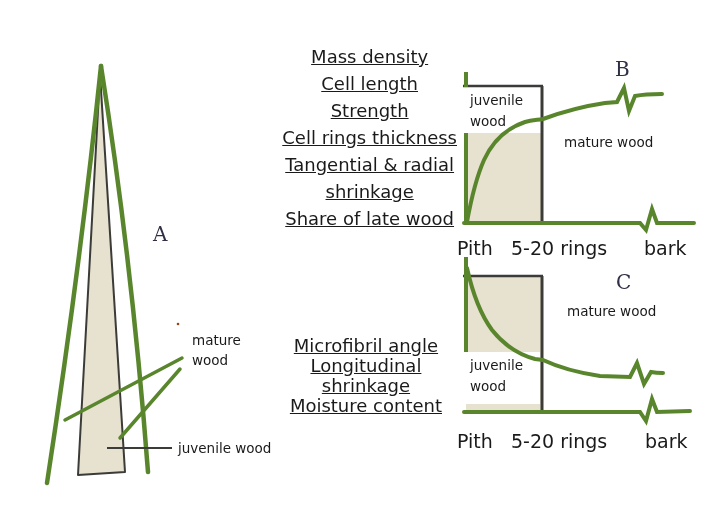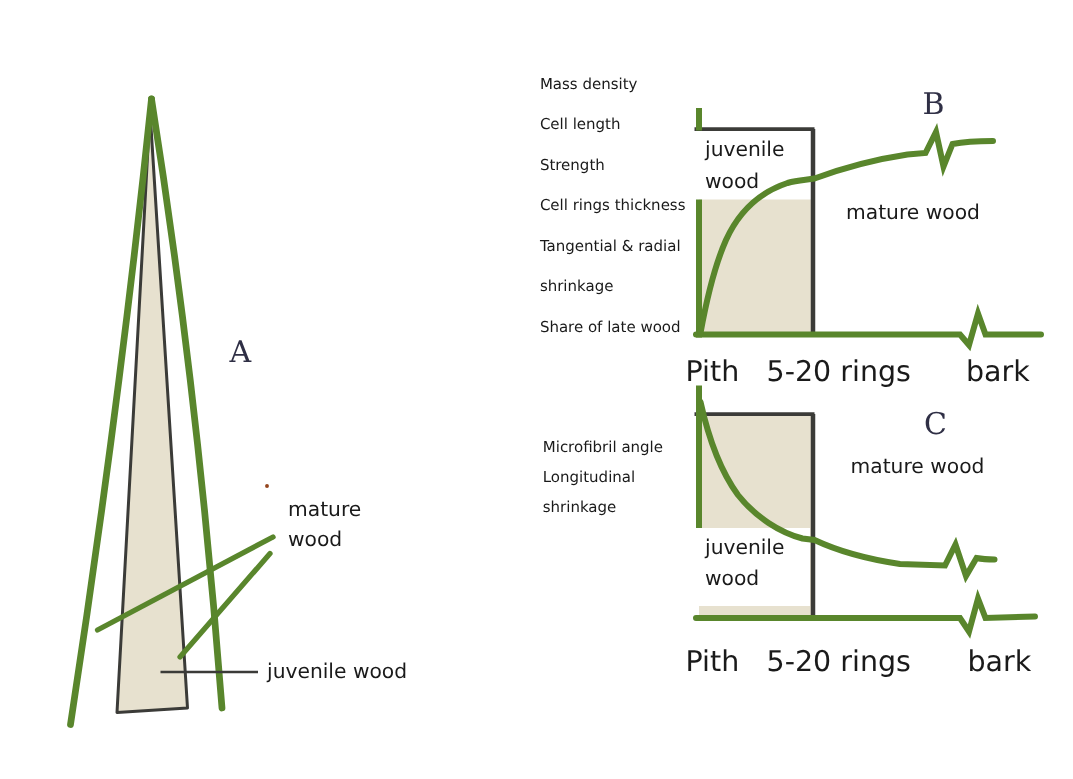--- a/index.html
+++ b/index.html
@@ -19,23 +19,23 @@
   .stroke-dark{stroke:var(--dark);fill:none;}
   .fill-beige{fill:var(--beige);}
   .fill-white{fill:#ffffff;}
   .core{fill:var(--beige);stroke:var(--dark);stroke-width:2;stroke-linejoin:round;}
   .lbl{position:absolute;font-size:13.5px;line-height:17px;white-space:nowrap;}
   .wrap{white-space:normal;}
   .panel-letter{
     position:absolute;font-family:"DejaVu Serif","Liberation Serif",serif;
     font-size:20px;color:var(--letter);
   }
-  .props{position:absolute;text-align:left;font-size:10px;}
+  .props{position:absolute;text-align:center;font-size:18px;text-decoration:underline;}
   .props-b{line-height:27px;}
-  .props-c{line-height:20px;}
+  .props-c{line-height:20px;margin-top:47px;}
   .axis-lbl{position:absolute;font-size:19px;white-space:nowrap;}
   .juv{position:absolute;font-size:13.5px;line-height:21px;width:62px;}
   .mat{position:absolute;font-size:13.5px;white-space:nowrap;}
   .tree-mat{position:absolute;font-size:13.5px;line-height:20px;width:60px;}
 </style>
 </head>
 <body>
 
 <div id="canvas">
 
@@ -89,20 +89,21 @@
   <div class="juv wrap" style="left:470px;top:90px;">juvenile wood</div>
   <div class="mat" style="left:564px;top:134px;">mature wood</div>
   <div class="axis-lbl" style="left:457px;top:237px;">Pith</div>
   <div class="axis-lbl" style="left:511px;top:237px;">5-20 rings</div>
   <div class="axis-lbl" style="left:644px;top:237px;">bark</div>
 
   <div class="props props-c" style="right:273px;top:289px;">
     <div>Microfibril angle</div>
     <div>Longitudinal</div>
     <div>shrinkage</div>
+    <div>Moisture content</div>
   </div>
   <div class="panel-letter" style="left:616px;top:270px;">C</div>
   <div class="juv wrap" style="left:470px;top:355px;">juvenile wood</div>
   <div class="mat" style="left:567px;top:303px;">mature wood</div>
   <div class="axis-lbl" style="left:457px;top:430px;">Pith</div>
   <div class="axis-lbl" style="left:511px;top:430px;">5-20 rings</div>
   <div class="axis-lbl" style="left:645px;top:430px;">bark</div>
 
 </div>
 

